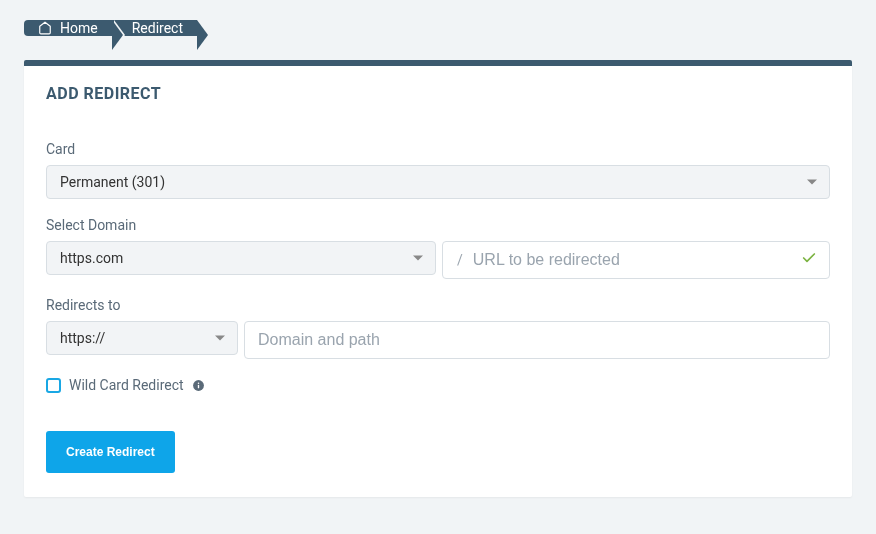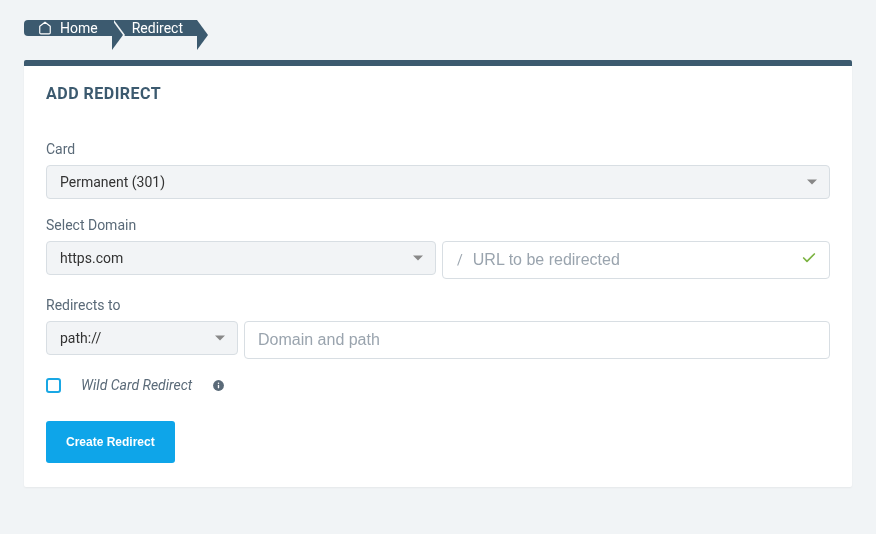--- a/index.html
+++ b/index.html
@@ -162,24 +162,23 @@
       width: 390px;
       flex: 0 0 390px;
     }
     .prefix-select-wrap {
       width: 192px;
       flex: 0 0 192px;
     }
     .checkbox-wrap {
       display: flex;
       align-items: center;
-      gap: 20px;
-      margin-bottom: 28px;
+      gap: 8px;
+      margin-bottom: 38px;
       margin-top: 2px;
-      font-style: italic;
     }
     .checkbox {
       width: 15px;
       height: 15px;
       border: 2px solid #19a7e4;
       border-radius: 3px;
       cursor: pointer;
       background: #fff;
     }
     .checkbox-label {
@@ -247,21 +246,21 @@
               </svg>
           </span>
         </div>
       </div>
     </div>
 
     <div class="form-group">
       <label class="form-label">Redirects to</label>
       <div class="form-row">
         <div class="select-field prefix-select-wrap">
-          <span>path://</span>
+          <span>https://</span>
           <span class="select-caret"></span>
         </div>
         <div class="input-group">
           <input class="input-field" style="padding-left: 13px; padding-right: 13px;" type="text" placeholder="Domain and path">
         </div>
       </div>
     </div>
 
     <div class="checkbox-wrap">
       <div class="checkbox"></div>

